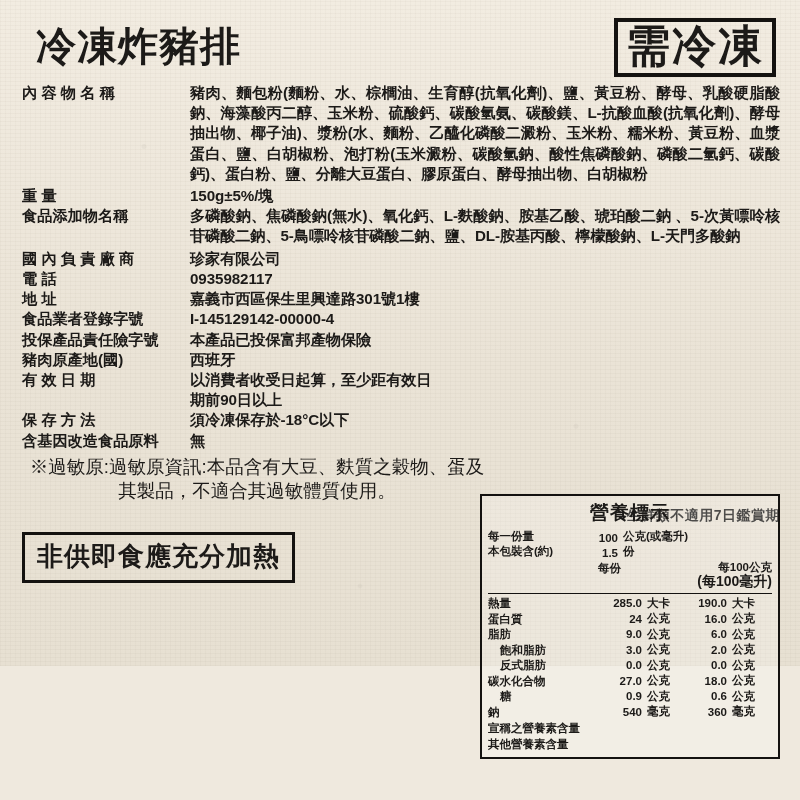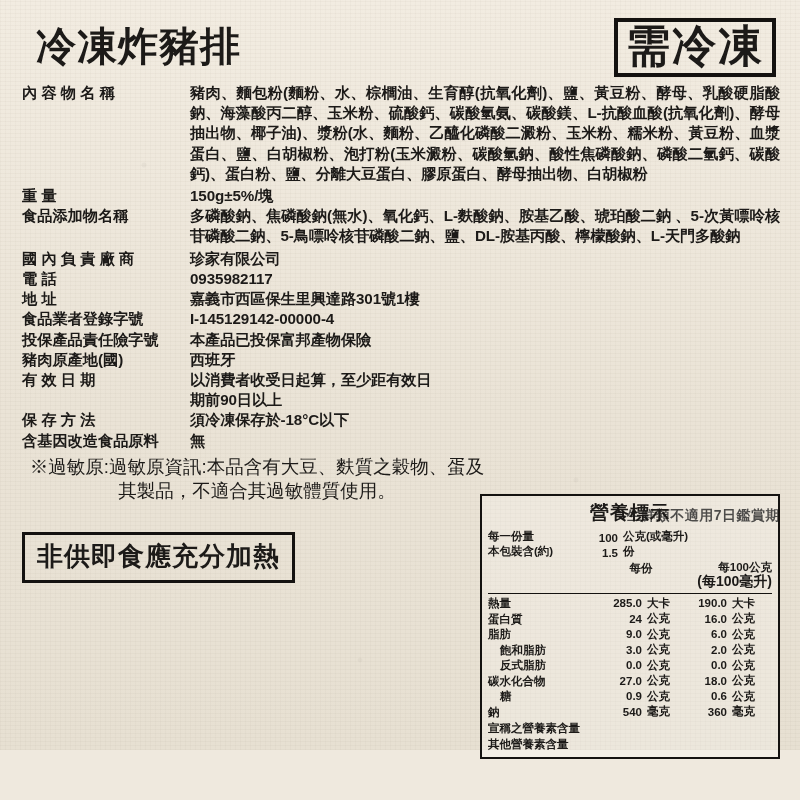--- a/index.html
+++ b/index.html
@@ -5,21 +5,21 @@
   html,body{margin:0;padding:0;}
   body{
     width:800px;height:800px;
     background:#efe9de;
     font-family:"Liberation Sans", sans-serif;
     color:#1c1a18;
     overflow:hidden;
   }
   #page{
     position:relative;
-    width:800px;height:750px;
+    width:800px;height:666px;
     background:
       radial-gradient(circle at 18% 22%, rgba(0,0,0,0.035) 0 2px, transparent 3px),
       radial-gradient(circle at 72% 64%, rgba(0,0,0,0.03) 0 2px, transparent 3px),
       radial-gradient(circle at 45% 88%, rgba(0,0,0,0.03) 0 1.5px, transparent 3px),
       linear-gradient(180deg,#f2ece1 0%, #eae3d6 55%, #e7e0d2 100%);
     box-sizing:border-box;
     padding:18px 20px 14px 22px;
   }
   #page:before{
     content:"";
@@ -111,21 +111,21 @@
     font-size:19px;
     letter-spacing:1px;
   }
   .nrow{display:flex;align-items:baseline;}
   .nrow .nm{flex:1 1 auto;}
   .serv{display:flex;align-items:flex-end;margin-bottom:0px;}
   .serv .lbl{width:96px;}
   .serv .amt{width:34px;text-align:right;padding-right:5px;}
   .serv .unit{}
   .hdr2{display:flex;justify-content:flex-end;margin-top:2px;}
-  .hdr2 .h1{width:86px;text-align:center;padding-right:6px;}
+  .hdr2 .h1{width:86px;text-align:left;padding-right:6px;}
   .hdr2 .h2{width:82px;text-align:right;line-height:1.12;}
   .hdr2 .h2 small{display:block;font-size:14px;font-weight:bold;}
   .hline{border-top:1.6px solid #141210;margin:3px 0 2px 0;}
   .indent{padding-left:12px;}
   .tailrow{margin-top:1px;}
   .nutri .numcol{display:flex;align-items:center;}
   .nutri .vwrap{width:54px;text-align:right;}
   .nutri .uwrap{width:34px;text-align:left;padding-left:5px;}
   .nutri .vwrap2{width:46px;text-align:right;}
   .nutri .uwrap2{width:40px;text-align:left;padding-left:5px;}

